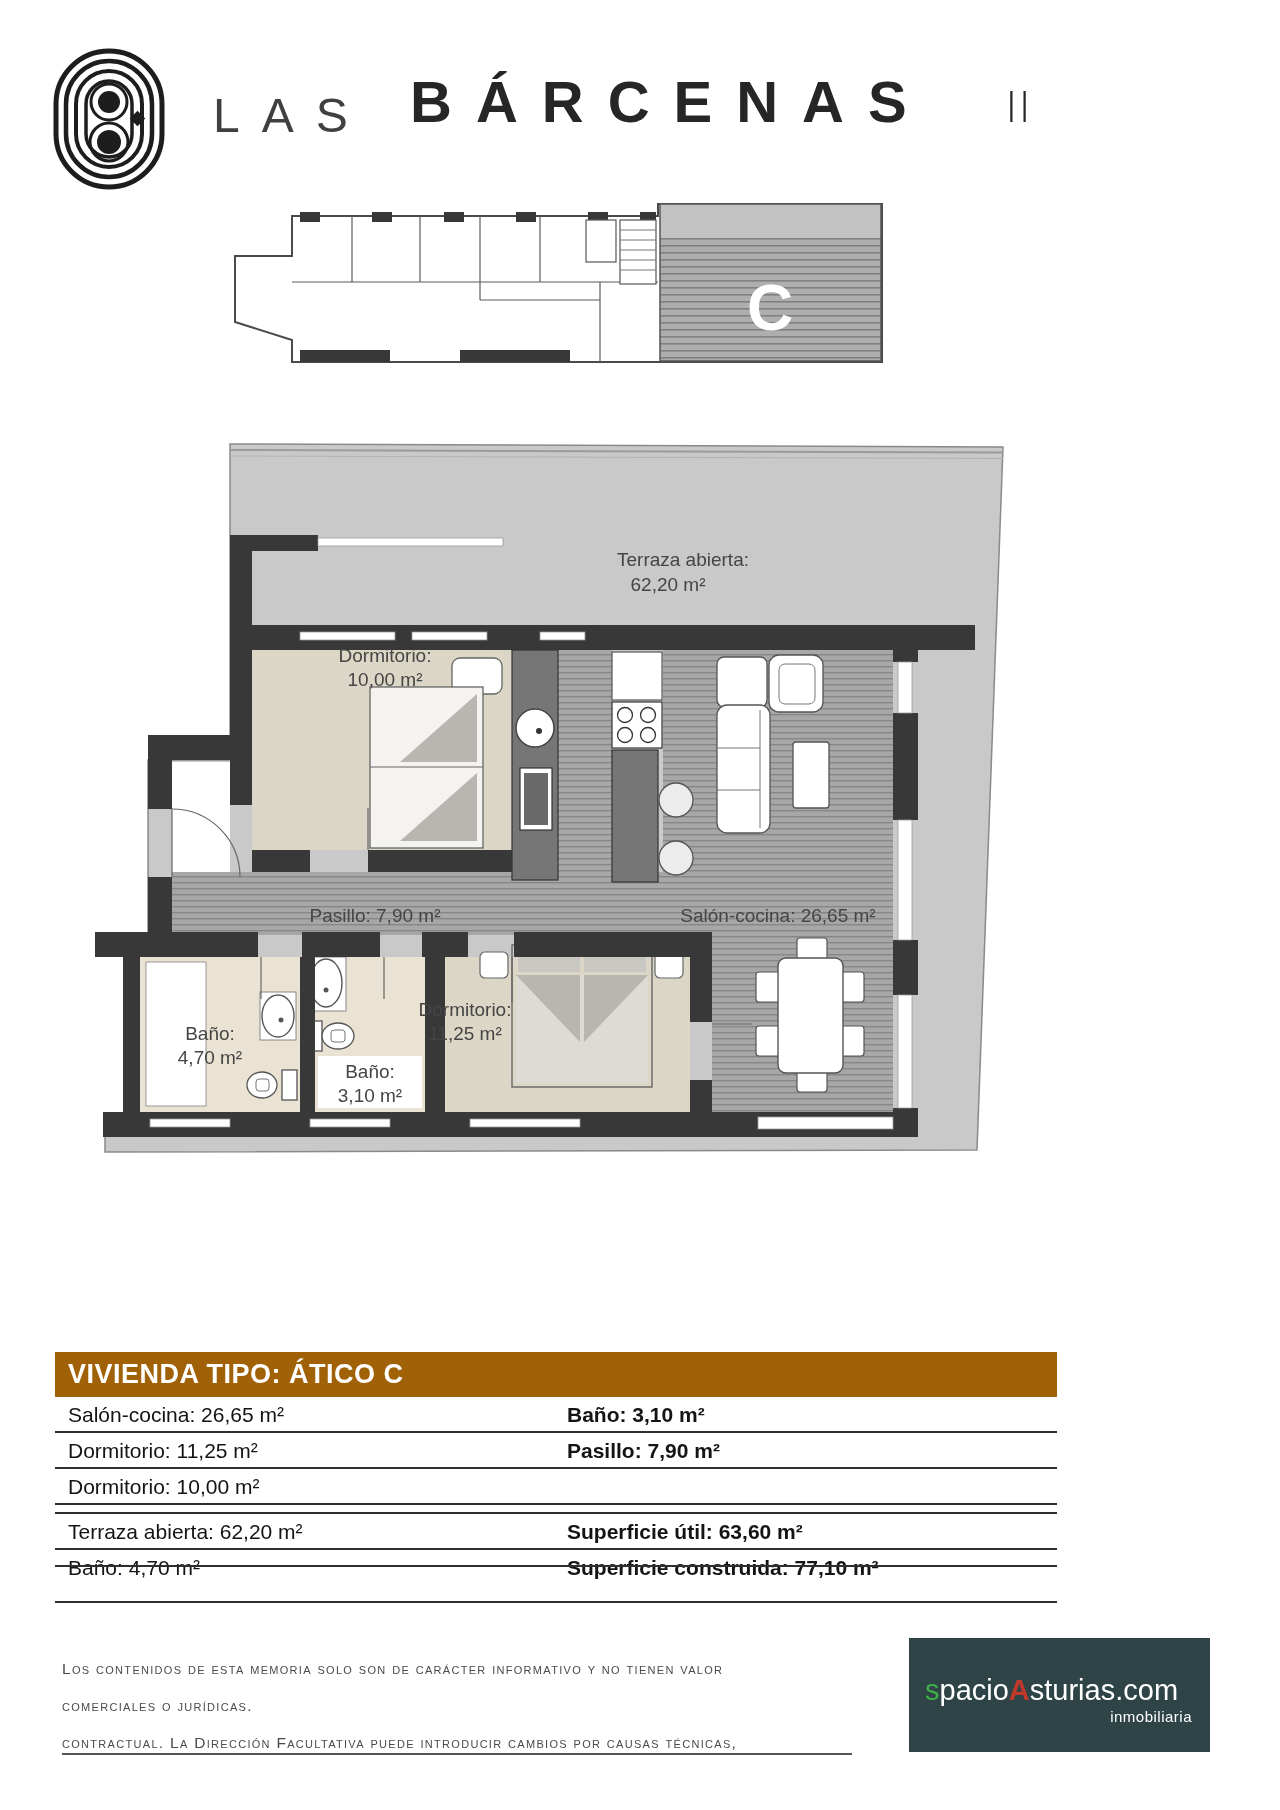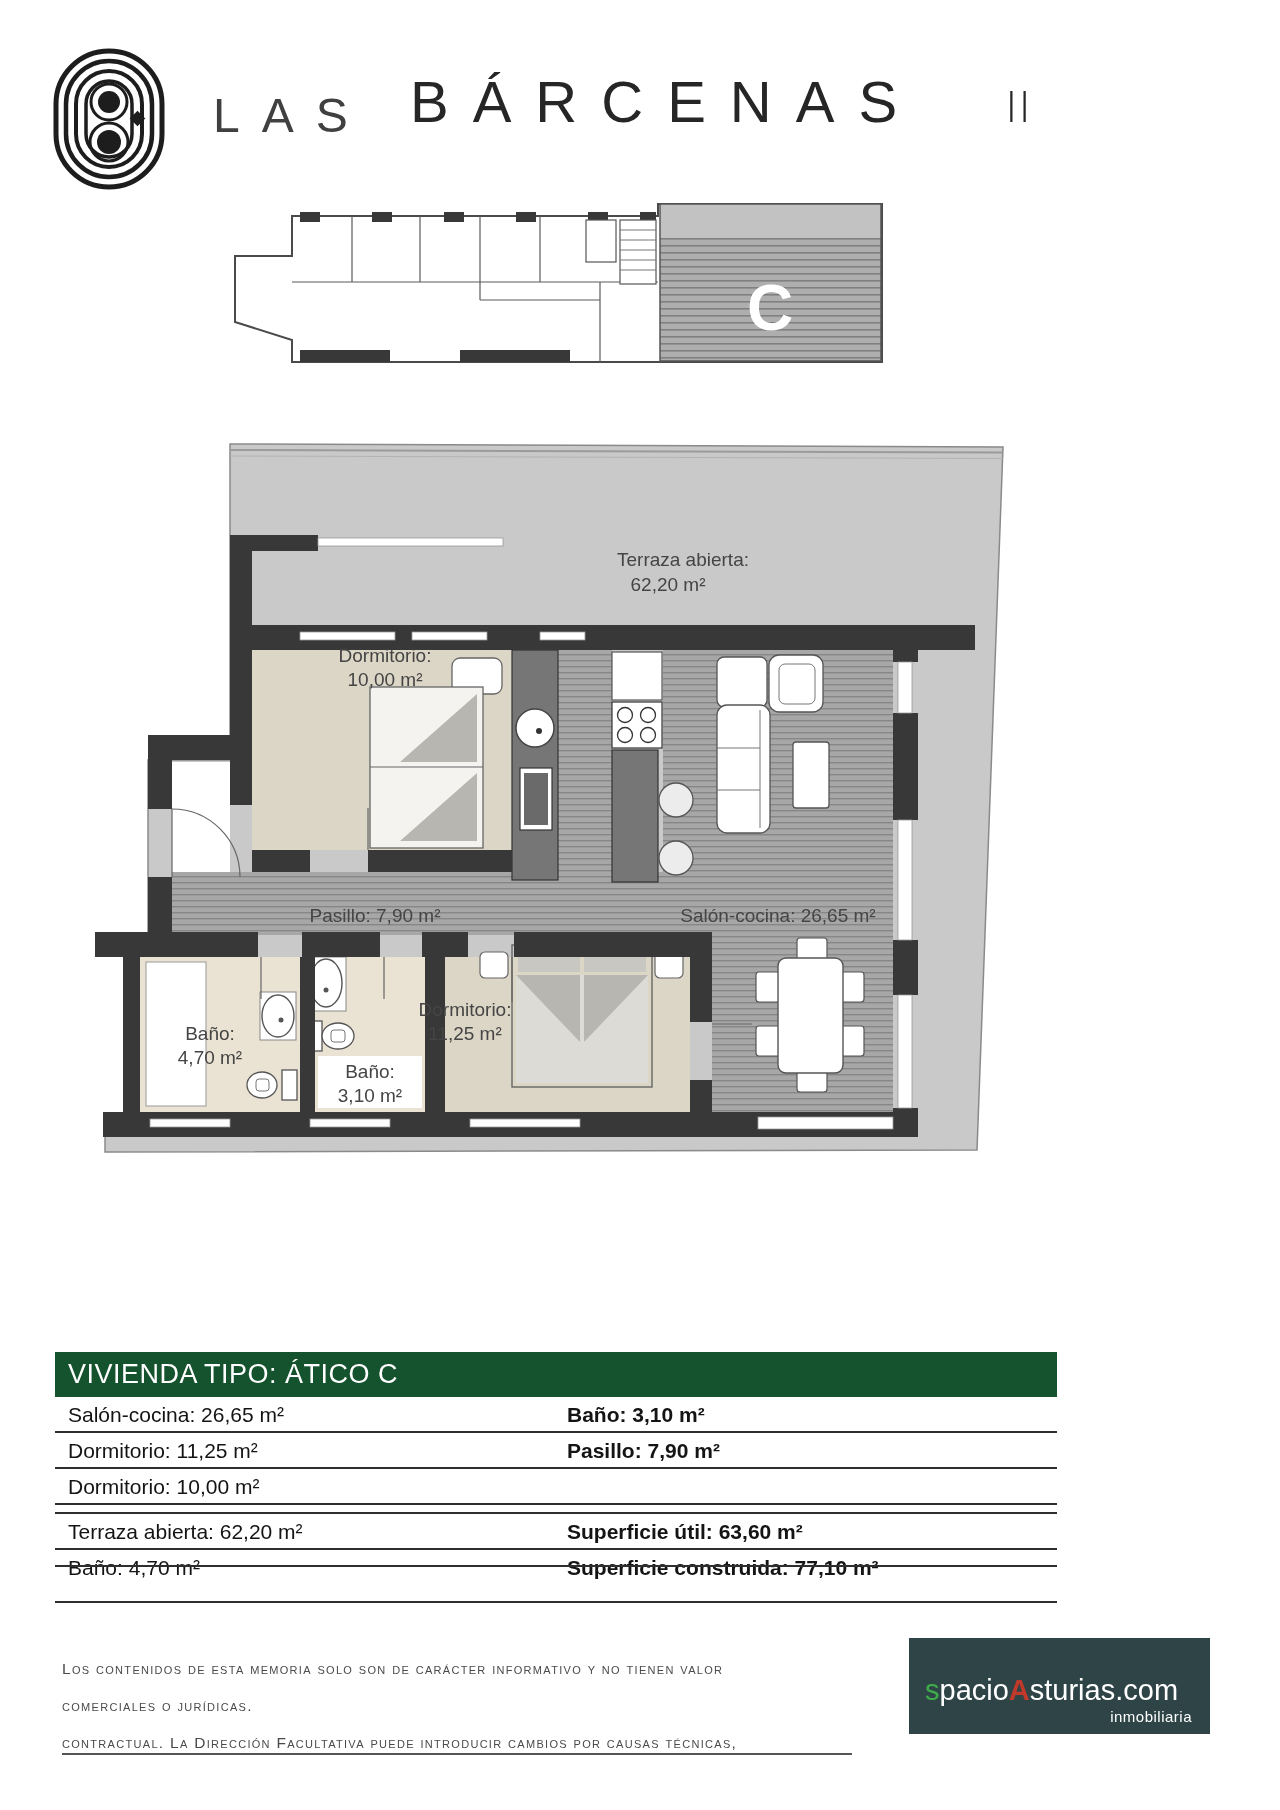--- a/index.html
+++ b/index.html
@@ -3,38 +3,38 @@
 <meta charset="utf-8">
 <style>
   html,body{margin:0;padding:0;}
   body{
     width:1280px;height:1810px;position:relative;overflow:hidden;
     background:#ffffff;font-family:"Liberation Sans", sans-serif;color:#1a1a1a;
   }
   .abs{position:absolute;}
   
   #brand-prefix{left:213px;top:88px;font-size:48px;font-weight:400;letter-spacing:22px;color:#404040;}
-  #brand-name{left:410px;top:68px;font-size:58px;font-weight:400;letter-spacing:24px;color:#262626;text-align:center;}
+  #brand-name{left:410px;top:68px;font-size:58px;font-weight:700;letter-spacing:24px;color:#262626;text-align:center;}
   #brand-suffix{left:1008px;top:82px;font-size:44px;font-weight:400;letter-spacing:12px;color:#262626;transform:scaleX(.55);transform-origin:left;}
   
   #spec-table{left:55px;top:1352px;width:1002px;}
-  .tbl-header{background:#14532d;color:#fff;font-size:27px;font-weight:400;
+  .tbl-header{background:#a16207;color:#fff;font-size:27px;font-weight:700;
     padding:7px 0 7px 13px;letter-spacing:.5px;}
   .tbl-row{position:relative;height:34px;font-size:21px;color:#141414;}
   .tbl-row .cl{position:absolute;left:13px;top:6px;}
   .tbl-row .cr{position:absolute;left:512px;top:6px;font-weight:bold;}
   .sep{height:2px;background:#2e2e2e;}
   .sep-double{height:7px;border-top:2px solid #2e2e2e;border-bottom:2px solid #2e2e2e;background:transparent;}
   #table-close-rule{left:55px;top:1565px;width:1002px;height:2px;background:#2e2e2e;}
   #section-rule{left:55px;top:1601px;width:1002px;height:2px;background:#2e2e2e;}
   
   #disclaimer{left:62px;top:1650px;width:740px;font-size:15.5px;line-height:37px;
     color:#4a4a4a;font-variant:small-caps;letter-spacing:1.3px;}
   #footer-rule{left:62px;top:1753px;width:790px;height:2px;background:#555;}
-  #agency-logo-box{left:909px;top:1638px;width:301px;height:96px;background:#2e4446;}
+  #agency-logo-box{left:909px;top:1638px;width:301px;height:114px;background:#2e4446;}
   #agency-logo-box .brand-line{position:absolute;left:16px;top:36px;font-size:29px;color:#fff;white-space:nowrap;}
   #agency-logo-box .g{color:#3fae4a;}
   #agency-logo-box .r{color:#c0392b;font-weight:700;}
   #agency-logo-box .sub{position:absolute;right:18px;top:70px;font-size:15px;color:#fff;letter-spacing:.5px;}
   svg text{font-family:"Liberation Sans", sans-serif;}
 </style>
 </head>
 <body>
 
 <svg class="abs" style="left:50px;top:45px" width="118" height="148" viewBox="0 0 118 148">

